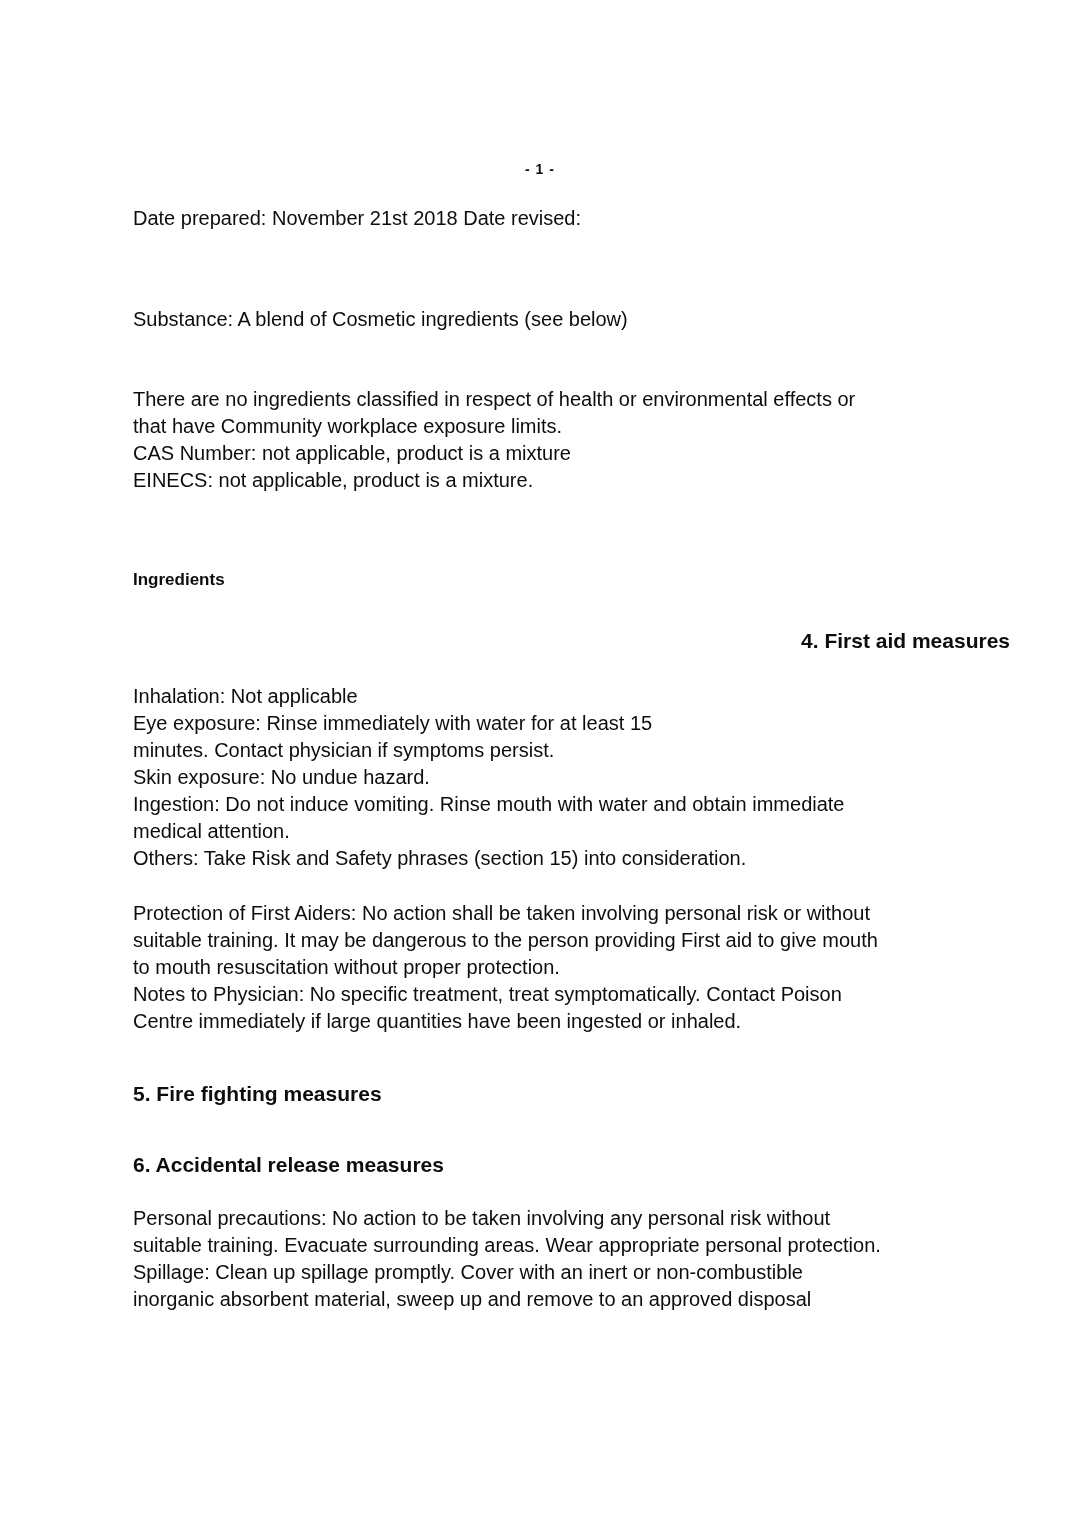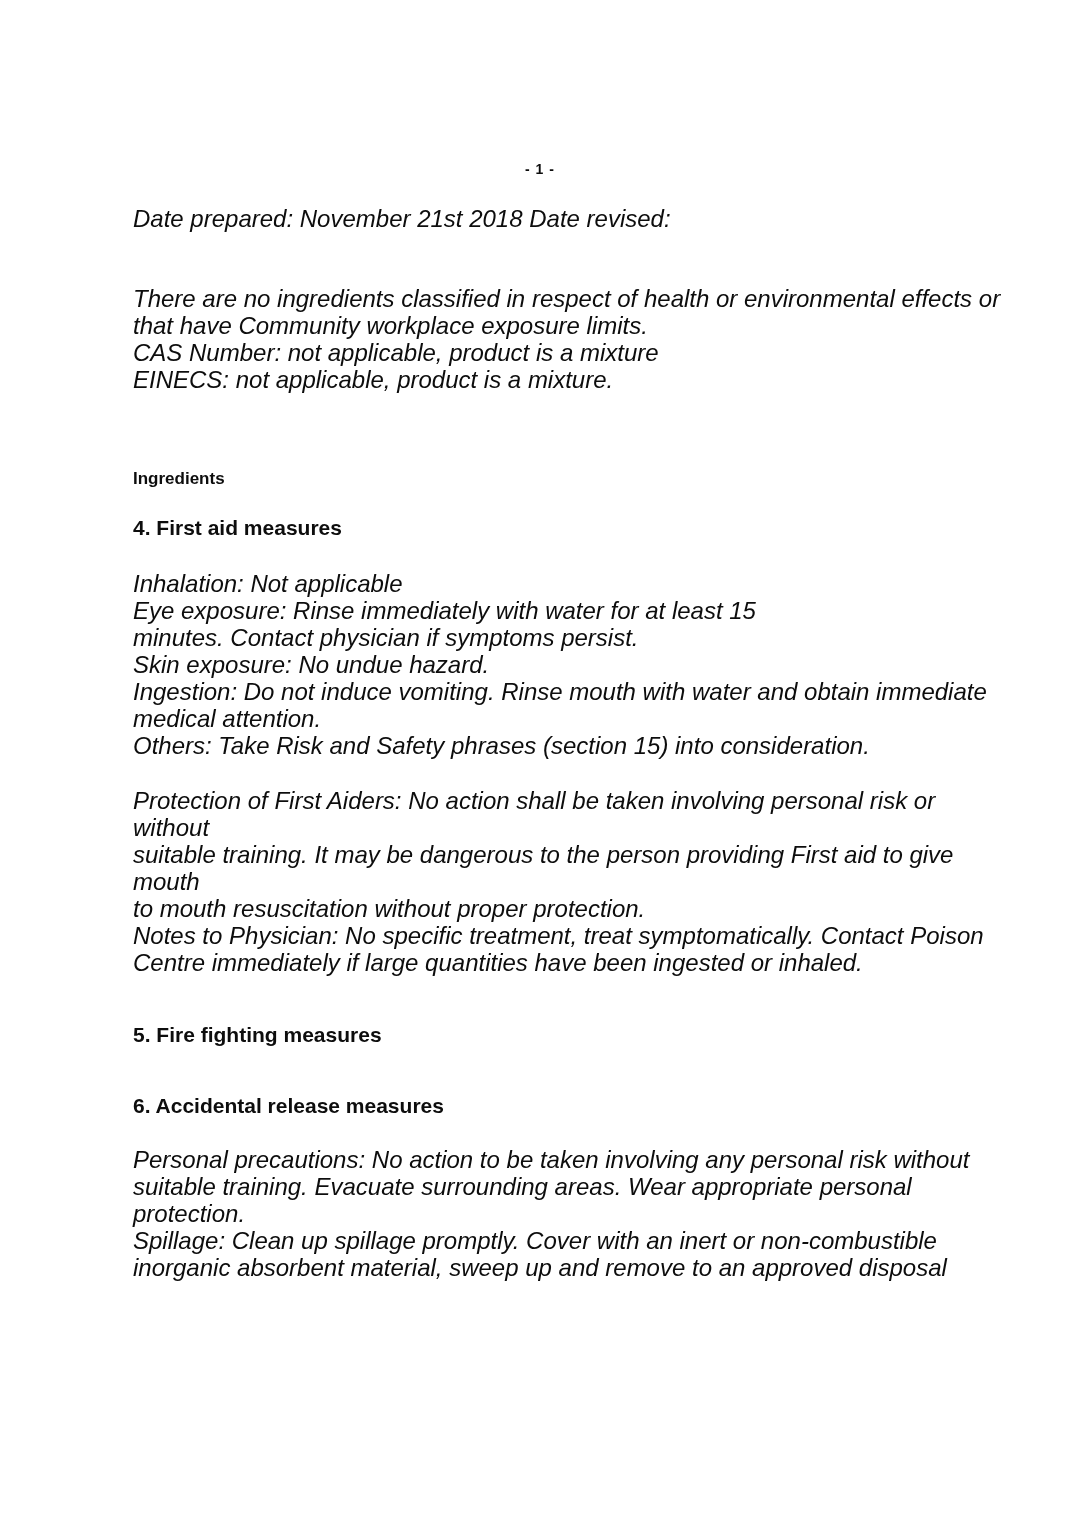--- a/index.html
+++ b/index.html
@@ -30,58 +30,58 @@
     line-height: 18px;
     letter-spacing: 1px;
   }
   .doc-title {
     margin-top: 5px;
     font-size: 26px;
     font-weight: bold;
     line-height: 34px;
   }
   .line, .para {
-    font-size: 24px;
+    font-size: 20px;
     line-height: 27px;
     white-space: pre-line;
-    font-style: italic;
   }
   .date-line { margin-top: 27px; }
   .substance-line { margin-top: 74px; }
   .classification-para { margin-top: 53px; }
   .sub-heading {
     margin-top: 75px;
     font-size: 17px;
     font-weight: bold;
     line-height: 22px;
   }
   .ingredients-list { margin-top: 26px; }
   .section-heading {
     font-size: 21px;
     font-weight: bold;
     line-height: 27px;
   }
-  .heading-first-aid { margin-top: 24px; }
+  .heading-first-aid { margin-top: 36px; text-align: right; }
   .first-aid-para { margin-top: 29px; }
   .first-aiders-para { margin-top: 28px; }
   .heading-fire { margin-top: 45px; }
   .fire-para { margin-top: 25px; }
   .heading-release { margin-top: 44px; }
   .release-para { margin-top: 27px; }
 </style>
 </head>
 <body>
 
 <div class="page">
 
   <div class="page-number">- 1 -</div>
 
 
   <p class="line date-line">Date prepared: November 21st 2018 Date revised:</p>
 
+  <p class="line substance-line">Substance: A blend of Cosmetic ingredients (see below)</p>
 
   <p class="para classification-para">There are no ingredients classified in respect of health or environmental effects or
 that have Community workplace exposure limits.
 CAS Number: not applicable, product is a mixture
 EINECS: not applicable, product is a mixture.</p>
 
   <h3 class="sub-heading">Ingredients</h3>
 
 
   <h2 class="section-heading heading-first-aid">4. First aid measures</h2>

